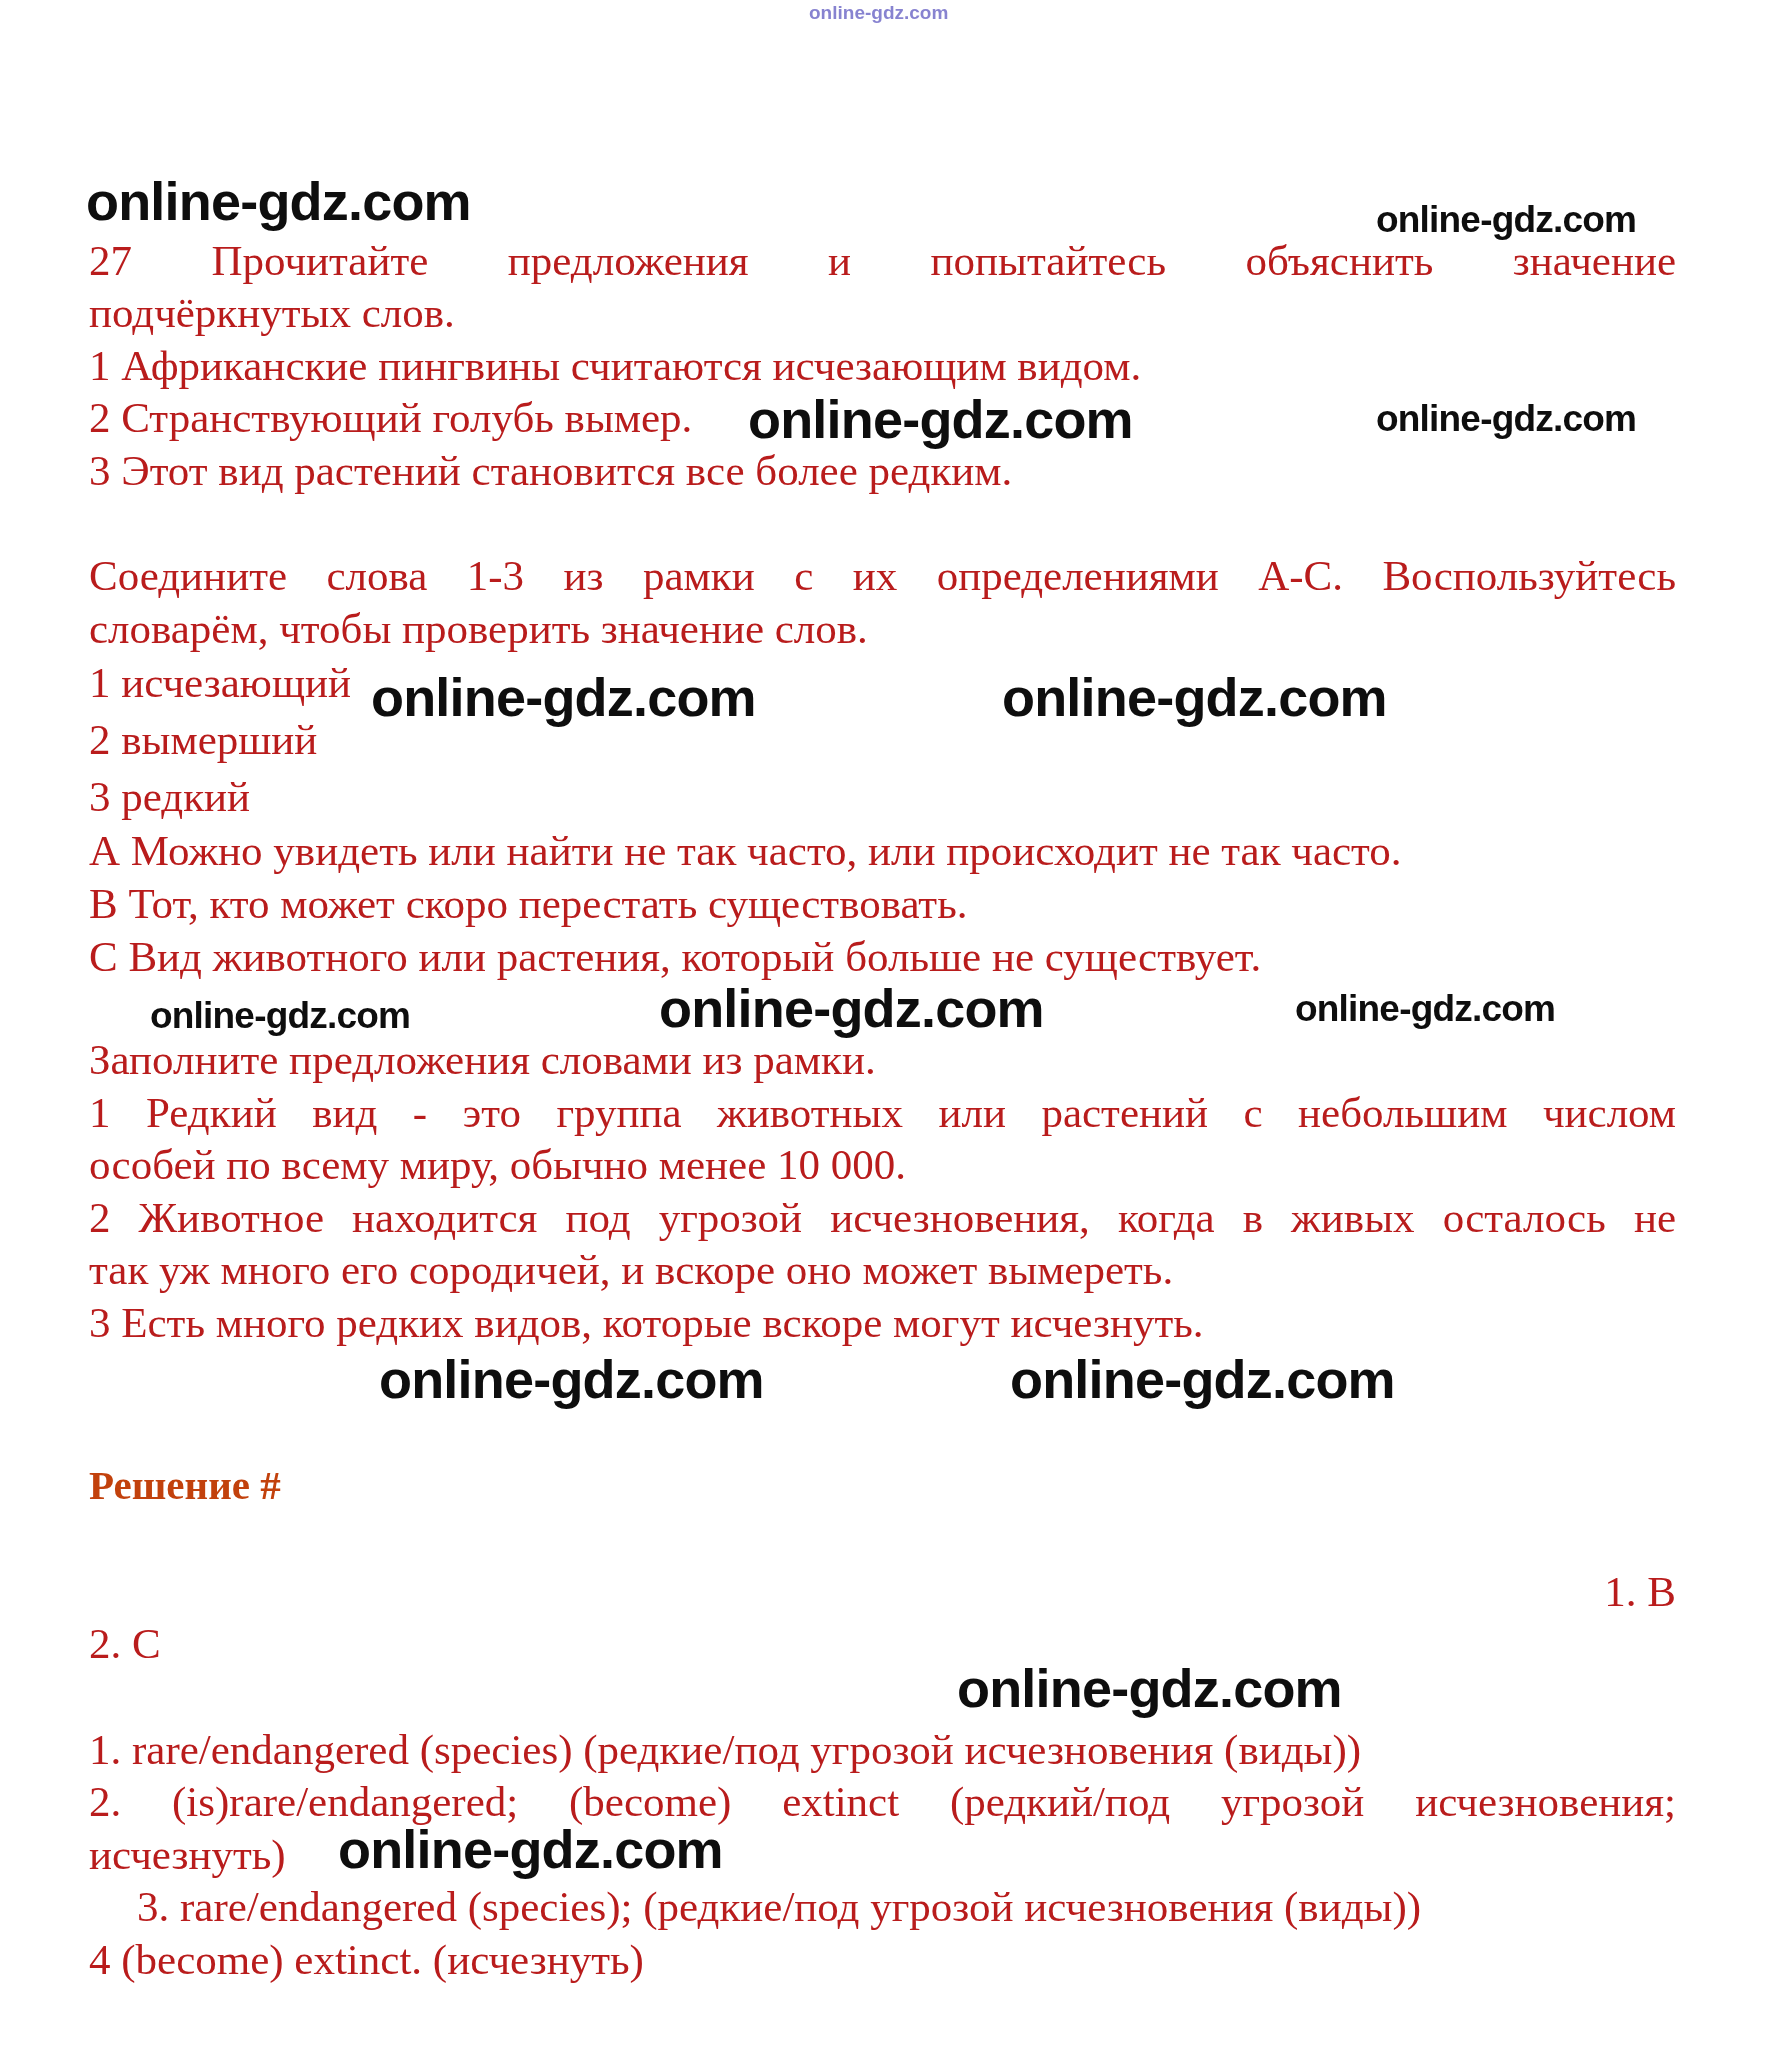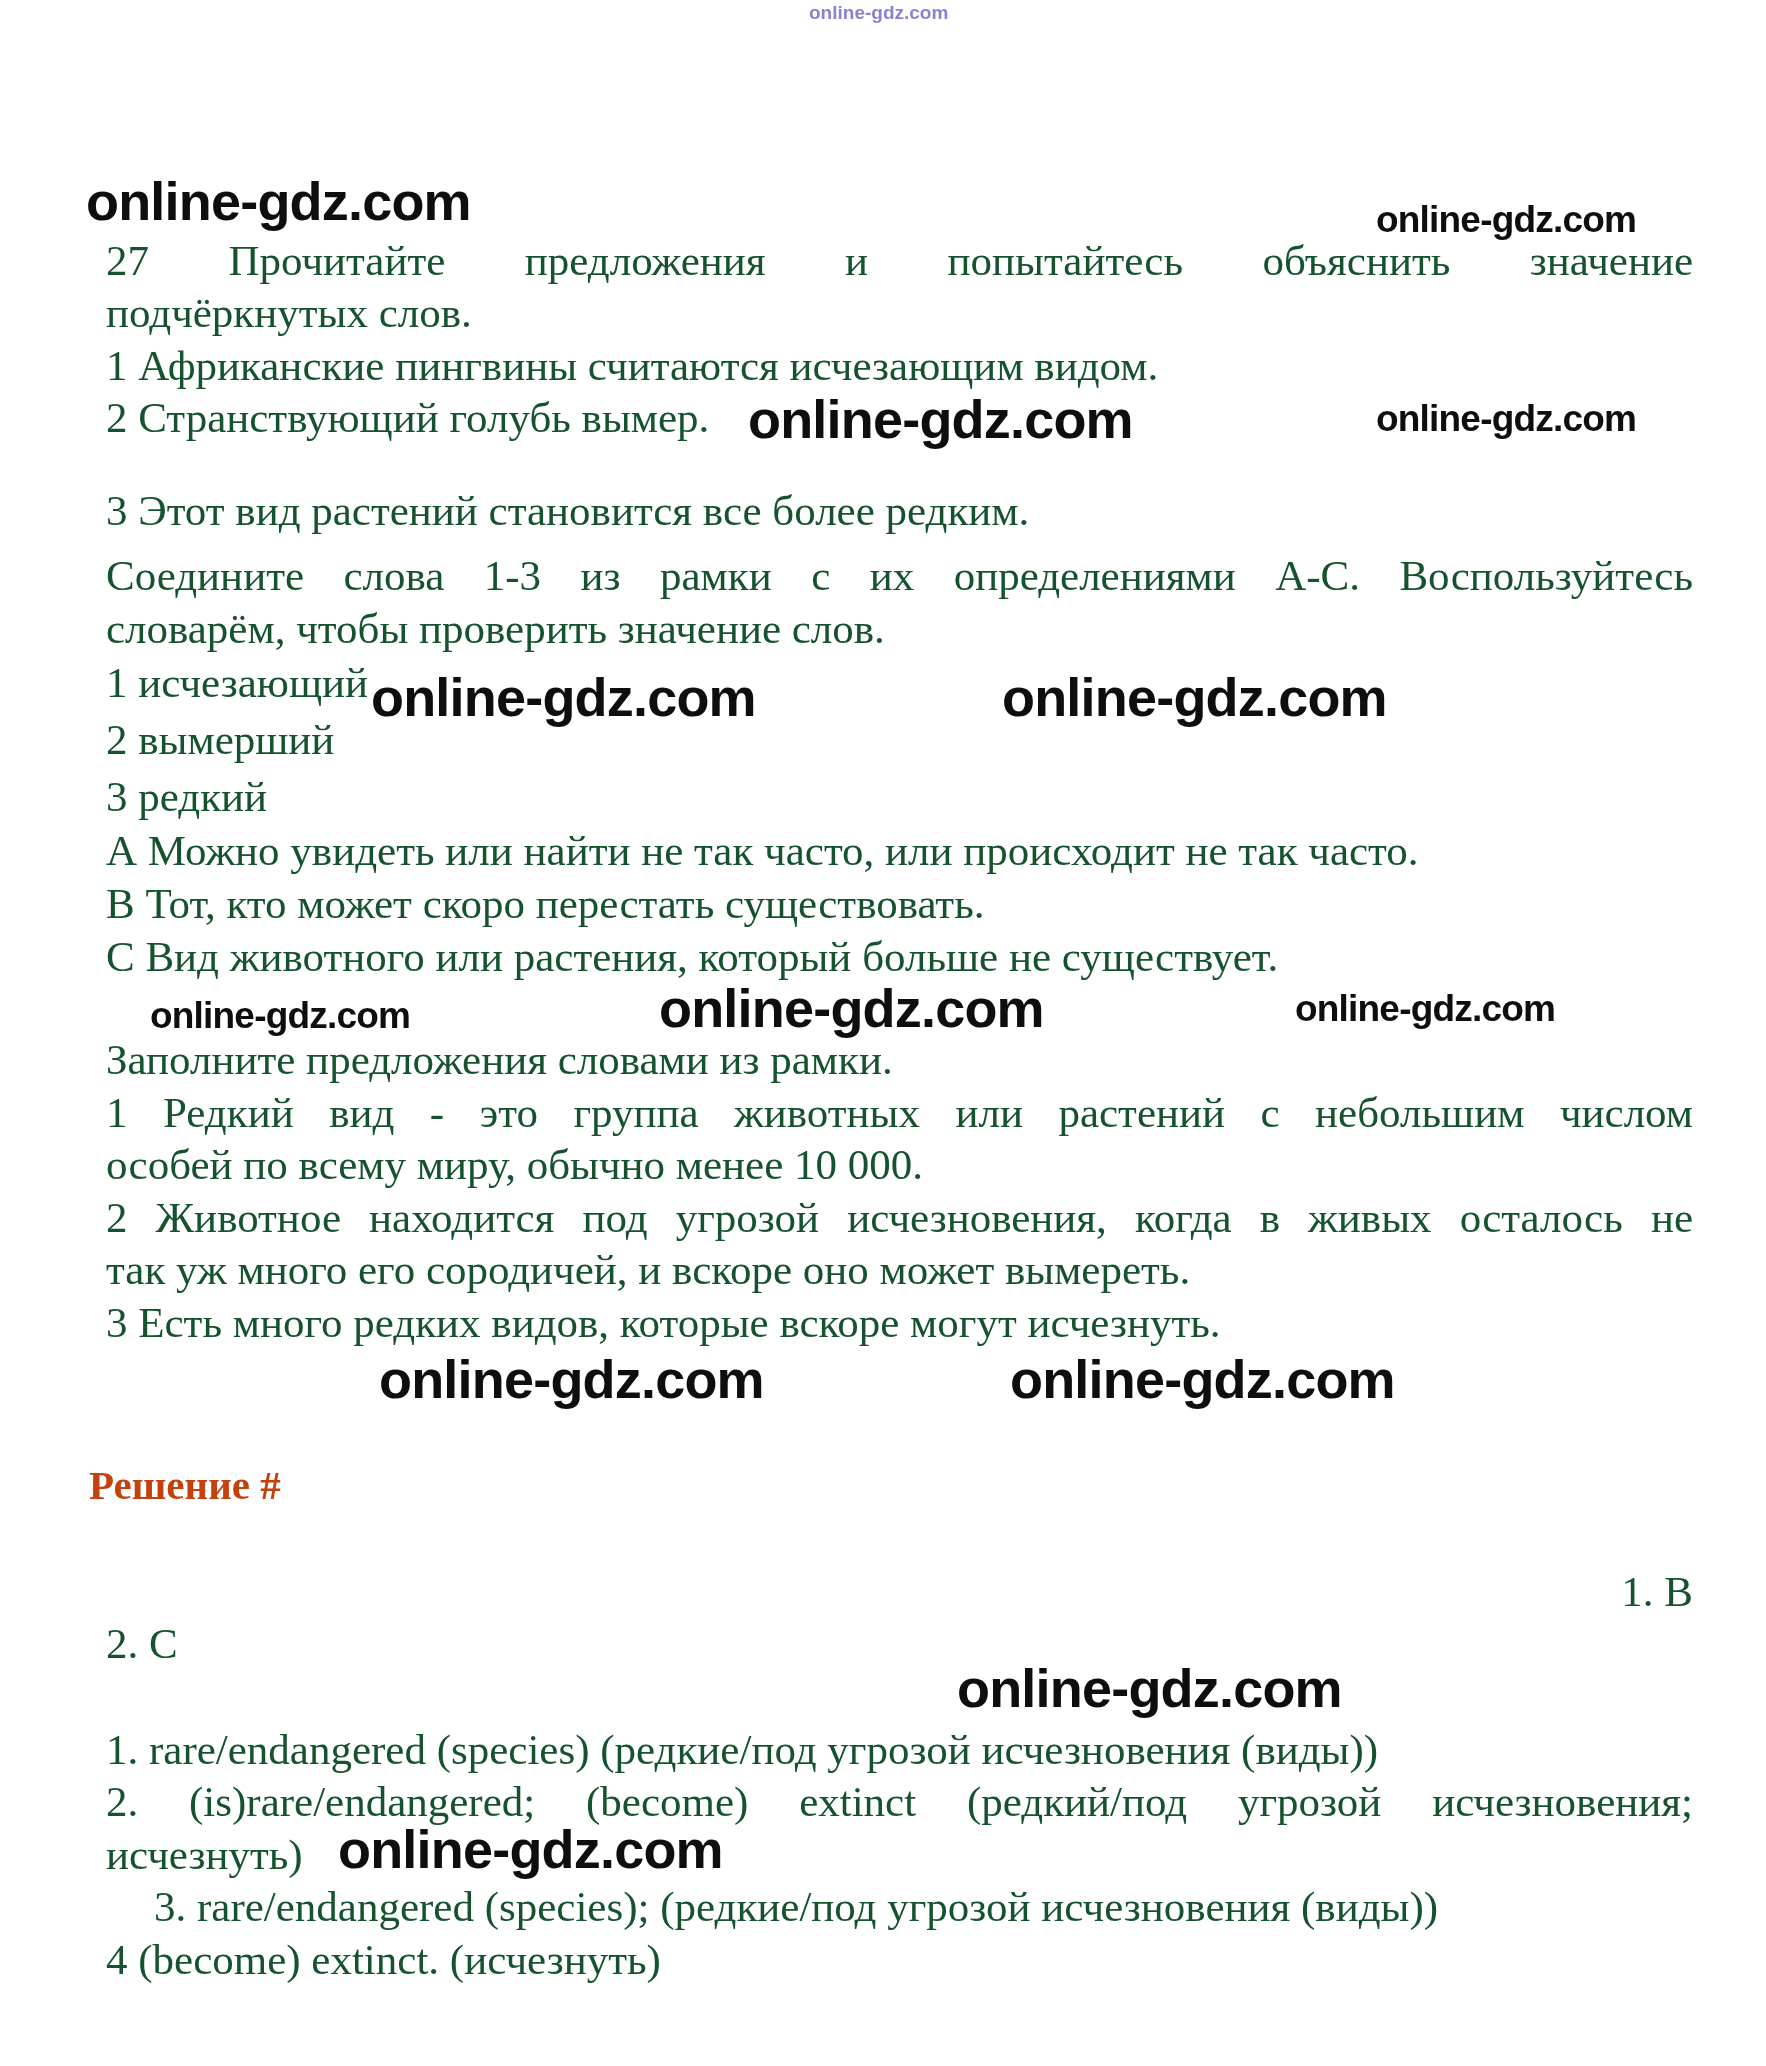--- a/index.html
+++ b/index.html
@@ -12,26 +12,26 @@
     width: 1767px;
     height: 2066px;
     background: #ffffff;
     overflow: hidden;
     font-family: "Liberation Serif", "DejaVu Serif", serif;
     color: #101010;
   }
   
   .line {
     position: absolute;
-    left: 106px;
+    left: 89px;
     width: 1587px;
     font-size: 43px;
     line-height: 1.15;
     white-space: pre;
-    color: #14532d;
+    color: #b91c1c;
   }
   .line.just {
     white-space: normal;
     text-align: justify;
     text-align-last: justify;
   }
   .title-line {
     position: absolute;
     left: 89px;
     font-size: 46px;
@@ -79,21 +79,21 @@
   <span class="wm xl" style="left:86px; top:174px;">online-gdz.com</span>
 
   <span class="wm sm" style="left:1376px; top:201px;">online-gdz.com</span>
 
   <div class="line just" style="top:236px;">27 Прочитайте предложения и попытайтесь объяснить значение</div>
   <div class="line" style="top:288px;">подчёркнутых слов.</div>
   <div class="line" style="top:341px;">1 Африканские пингвины считаются исчезающим видом.</div>
   <div class="line" style="top:393px;">2 Странствующий голубь вымер.</div>
   <span class="wm xl" style="left:748px; top:392px;">online-gdz.com</span>
   <span class="wm sm" style="left:1376px; top:400px;">online-gdz.com</span>
-  <div class="line" style="top:446px;margin-top:40px;">3 Этот вид растений становится все более редким.</div>
+  <div class="line" style="top:446px;">3 Этот вид растений становится все более редким.</div>
 
   <div class="line just" style="top:551px;">Соедините слова 1-3 из рамки с их определениями А-С. Воспользуйтесь</div>
   <div class="line" style="top:604px;">словарём, чтобы проверить значение слов.</div>
 
   <div class="line" style="top:658px;">1 исчезающий</div>
   <span class="wm xl" style="left:371px; top:670px;">online-gdz.com</span>
   <span class="wm xl" style="left:1002px; top:670px;">online-gdz.com</span>
   <div class="line" style="top:715px;">2 вымерший</div>
   <div class="line" style="top:772px;">3 редкий</div>
 

